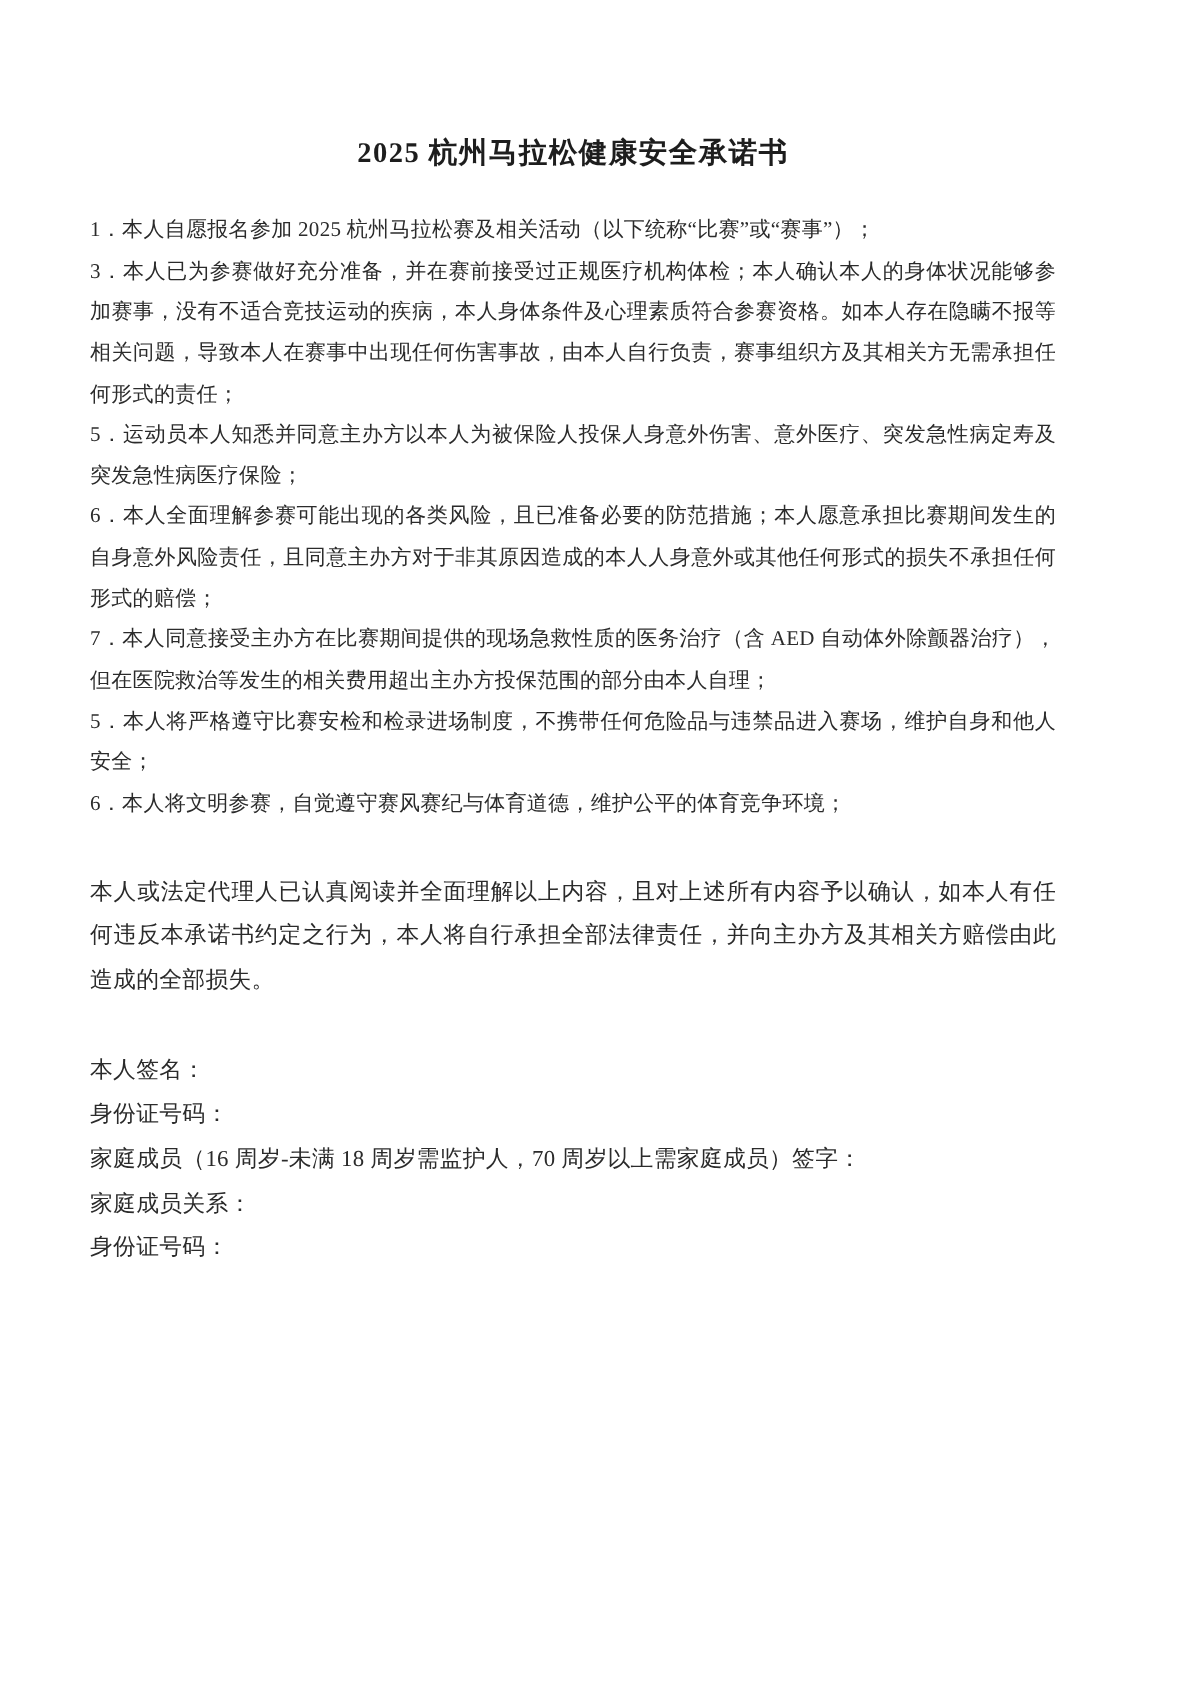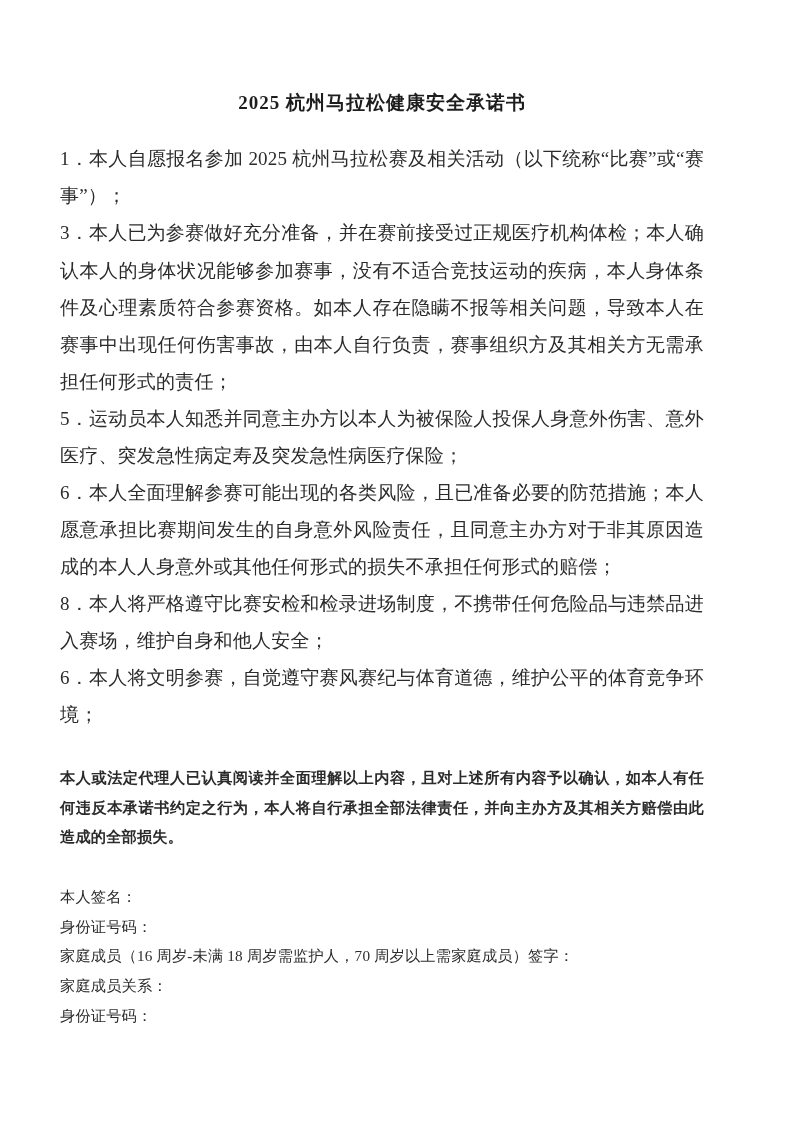--- a/index.html
+++ b/index.html
@@ -30,36 +30,36 @@
     color: #1d1d1d;
     margin: 0 0 22px 0;
     line-height: 1.6;
   }
   .clauses {
     margin: 0;
     padding: 0;
     list-style: none;
   }
   .clause {
-    font-size: 19px;
+    font-size: 14px;
     line-height: 1.95;
     text-align: justify;
     text-justify: inter-ideograph;
     color: #2b2b2b;
     margin: 0;
     letter-spacing: 0.2px;
   }
   .statement {
     margin-top: 30px;
     font-size: 15.2px;
     line-height: 1.95;
     text-align: justify;
     text-justify: inter-ideograph;
     color: #2b2b2b;
-    font-weight: bold;
+    font-weight: normal;
     letter-spacing: 0.2px;
   }
   .signature-block {
     margin-top: 30px;
   }
   .sig-line {
     font-size: 15.2px;
     line-height: 1.95;
     color: #2b2b2b;
     letter-spacing: 0.2px;
@@ -70,21 +70,22 @@
 
 <div class="page">
 
   <h1 class="doc-title">2025 杭州马拉松健康安全承诺书</h1>
 
   <div class="clauses">
     <p class="clause">1．本人自愿报名参加 2025 杭州马拉松赛及相关活动（以下统称“比赛”或“赛事”）；</p>
     <p class="clause">3．本人已为参赛做好充分准备，并在赛前接受过正规医疗机构体检；本人确认本人的身体状况能够参加赛事，没有不适合竞技运动的疾病，本人身体条件及心理素质符合参赛资格。如本人存在隐瞒不报等相关问题，导致本人在赛事中出现任何伤害事故，由本人自行负责，赛事组织方及其相关方无需承担任何形式的责任；</p>
     <p class="clause">5．运动员本人知悉并同意主办方以本人为被保险人投保人身意外伤害、意外医疗、突发急性病定寿及突发急性病医疗保险；</p>
     <p class="clause">6．本人全面理解参赛可能出现的各类风险，且已准备必要的防范措施；本人愿意承担比赛期间发生的自身意外风险责任，且同意主办方对于非其原因造成的本人人身意外或其他任何形式的损失不承担任何形式的赔偿；</p>
-    <p class="clause">8．本人将严格遵守比赛安检和检录进场制度，不携带任何危险品与违禁品进入赛场，维护自身和他人安全；</p>
+    <p class="clause">7．本人同意接受主办方在比赛期间提供的现场急救性质的医务治疗（含 AED 自动体外除颤器治疗），但在医院救治等发生的相关费用超出主办方投保范围的部分由本人自理；</p>
+    <p class="clause">5．本人将严格遵守比赛安检和检录进场制度，不携带任何危险品与违禁品进入赛场，维护自身和他人安全；</p>
     <p class="clause">6．本人将文明参赛，自觉遵守赛风赛纪与体育道德，维护公平的体育竞争环境；</p>
   </div>
 
   <p class="statement">本人或法定代理人已认真阅读并全面理解以上内容，且对上述所有内容予以确认，如本人有任何违反本承诺书约定之行为，本人将自行承担全部法律责任，并向主办方及其相关方赔偿由此造成的全部损失。</p>
 
   <div class="signature-block">
     <div class="sig-line">本人签名：</div>
     <div class="sig-line">身份证号码：</div>
     <div class="sig-line">家庭成员（16 周岁-未满 18 周岁需监护人，70 周岁以上需家庭成员）签字：</div>
     <div class="sig-line">家庭成员关系：</div>

